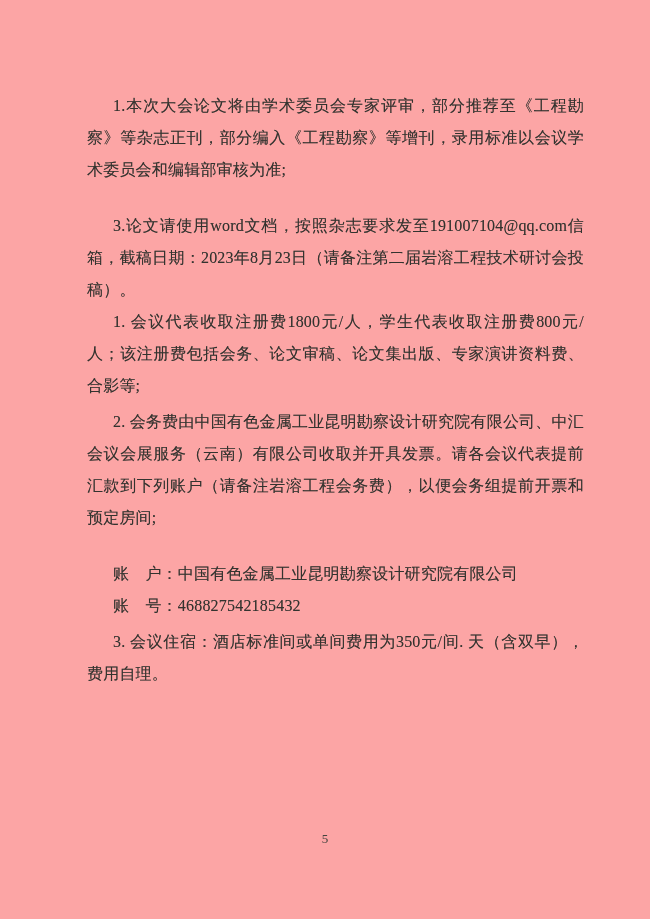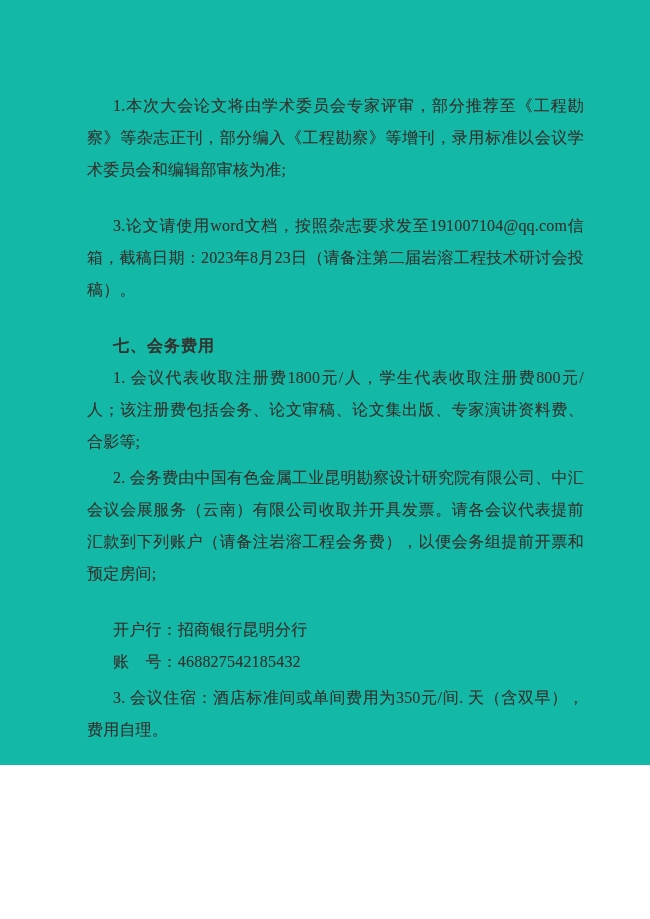--- a/index.html
+++ b/index.html
@@ -3,22 +3,22 @@
 <meta charset="utf-8">
 <style>
   html, body {
     margin: 0;
     padding: 0;
     background: #ffffff;
   }
   .page {
     position: relative;
     width: 650px;
-    height: 765px;
-    background: #14b8a6;
+    height: 919px;
+    background: #fca5a5;
     font-family: "Liberation Serif", "DejaVu Serif", serif;
     color: #33332f;
     overflow: hidden;
   }
   .content {
     position: absolute;
     left: 87px;
     top: 90px;
     width: 497px;
     font-size: 16px;
@@ -51,21 +51,20 @@
     color: #44443f;
   }
 </style>
 </head>
 <body>
 
 <div class="page">
   <div class="content">
     <p class="body">1.本次大会论文将由学术委员会专家评审，部分推荐至《工程勘察》等杂志正刊，部分编入《工程勘察》等增刊，录用标准以会议学术委员会和编辑部审核为准;</p>
     <p class="body tight">3.论文请使用word文档，按照杂志要求发至191007104@qq.com信箱，截稿日期：2023年8月23日（请备注第二届岩溶工程技术研讨会投稿）。</p>
-    <p class="heading tight">七、会务费用</p>
     <p class="body">1. 会议代表收取注册费1800元/人，学生代表收取注册费800元/人；该注册费包括会务、论文审稿、论文集出版、专家演讲资料费、合影等;</p>
     <p class="body">2. 会务费由中国有色金属工业昆明勘察设计研究院有限公司、中汇会议会展服务（云南）有限公司收取并开具发票。请各会议代表提前汇款到下列账户（请备注岩溶工程会务费），以便会务组提前开票和预定房间;</p>
-    <p class="detail tight">开户行：招商银行昆明分行</p>
+    <p class="detail tight">账　户：中国有色金属工业昆明勘察设计研究院有限公司</p>
     <p class="detail">账　号：468827542185432</p>
     <p class="body">3. 会议住宿：酒店标准间或单间费用为350元/间. 天（含双早），费用自理。</p>
   </div>
   <div class="page-number">5</div>
 </div>
 
 </body></html>

